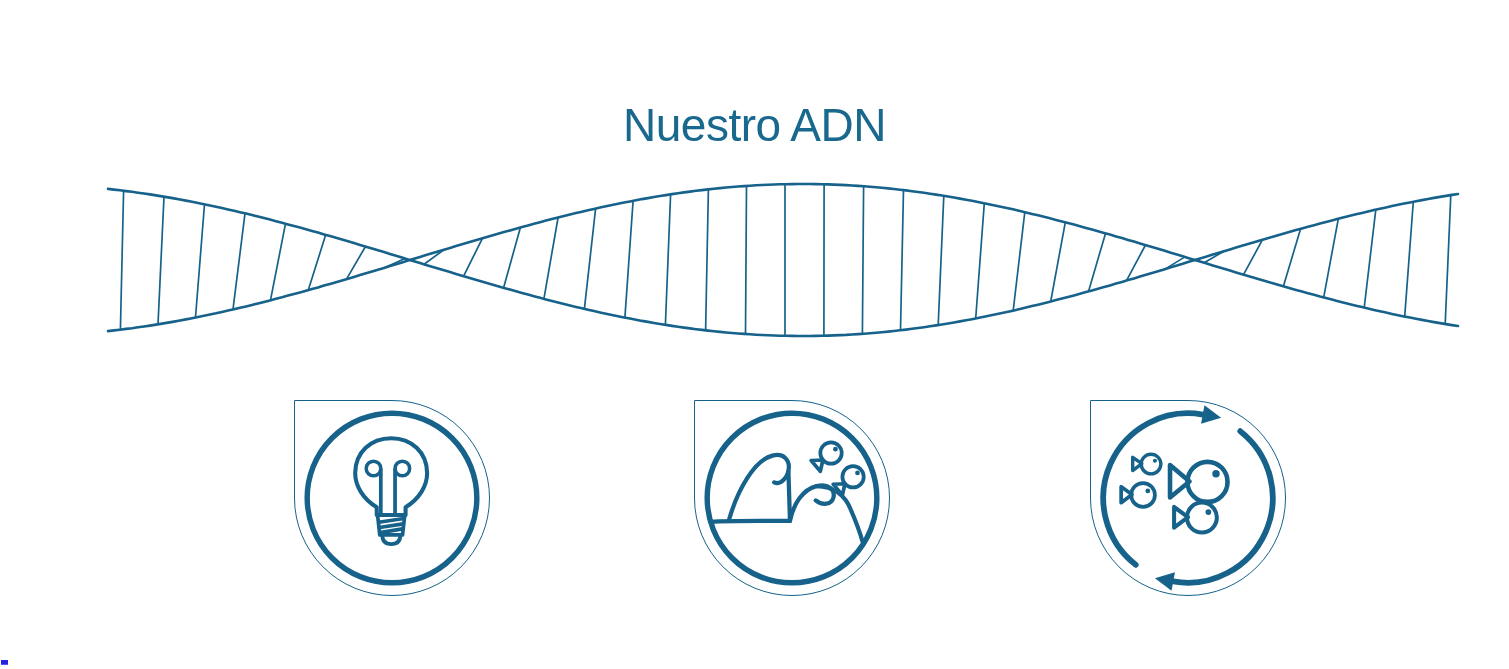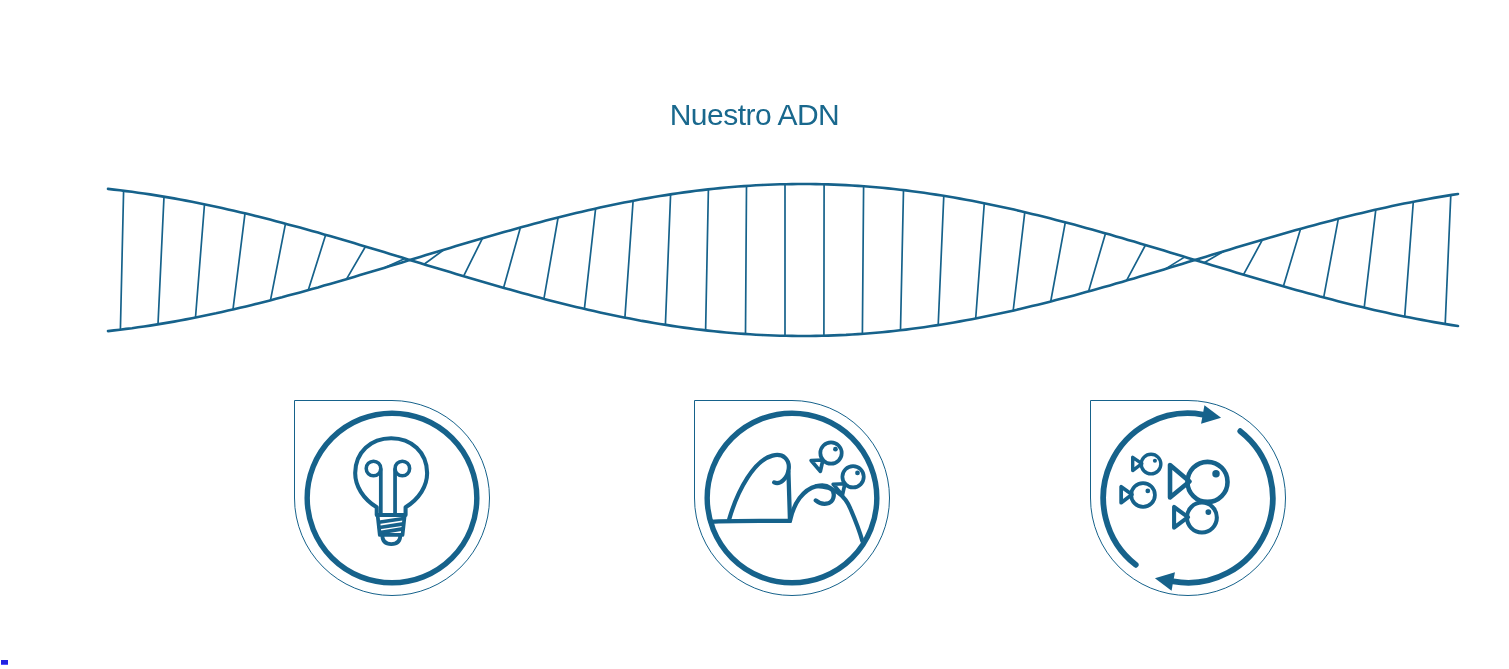--- a/index.html
+++ b/index.html
@@ -8,21 +8,21 @@
     width:1509px;height:669px;
     background:var(--bg,#fff);
     overflow:hidden;
     font-family:"Liberation Sans", sans-serif;
   }
   .title{
     position:absolute;
     top:98px;left:0;width:100%;
     margin:0;
     text-align:center;
-    font-size:30px;
+    font-size:46px;
     font-weight:400;
     letter-spacing:-0.5px;
     color:var(--title,#19688d);
   }
   .helix{
     position:absolute;top:0;left:0;
   }
   .icon-card{
     position:absolute;
     width:196px;height:196px;

